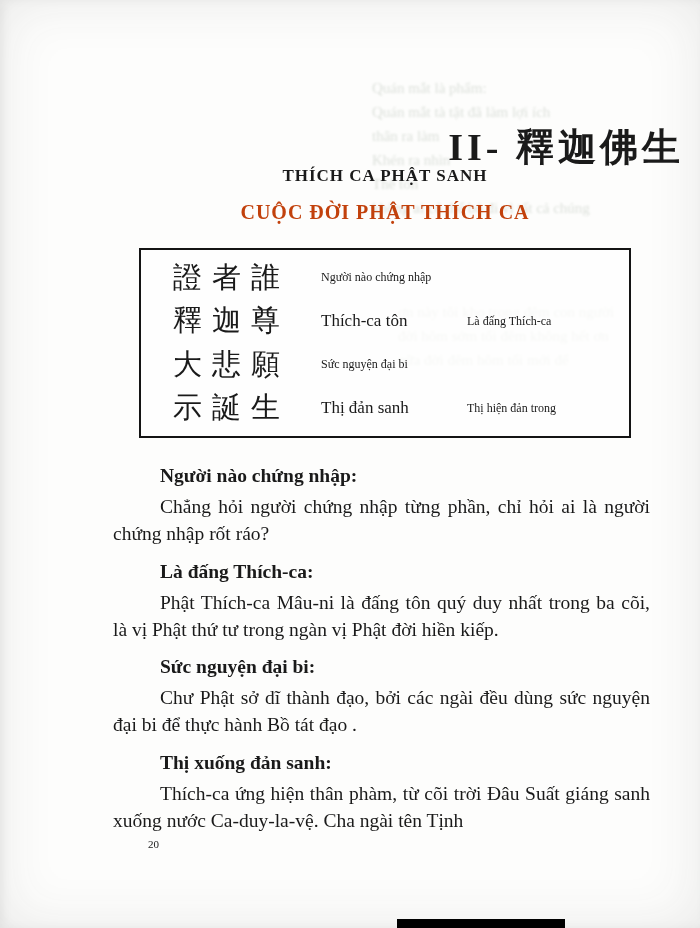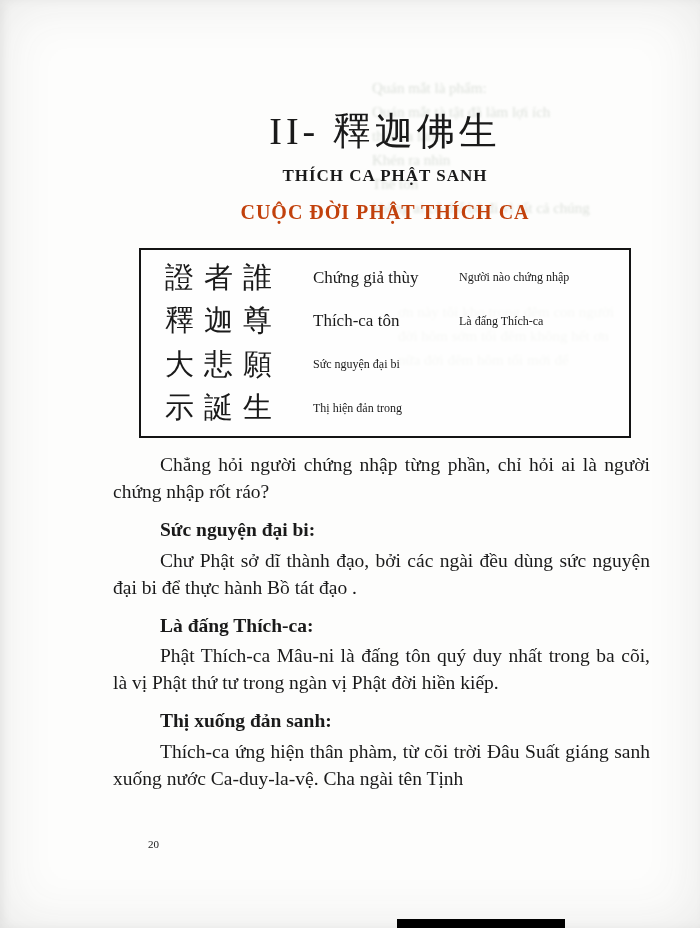--- a/index.html
+++ b/index.html
@@ -27,24 +27,24 @@
     line-height: 1.6;
     pointer-events: none;
     white-space: nowrap;
   }
   .bleed-top { top: 76px; left: 372px; }
   .bleed-mid { top: 300px; left: 398px; opacity: 0.22; }
 
   
   .cn-title {
     position: absolute; top: 106px; left: 70px; right: 0;
-    text-align: center;
-    font-size: 38px; font-weight: normal;
+    text-align: right;
+    font-size: 38px; font-weight: bold;
     letter-spacing: 4px;
-    margin: 0;
+    margin: 16px;
   }
   .vn-title {
     position: absolute; top: 166px; left: 70px; right: 0;
     text-align: center;
     font-size: 17px; font-weight: bold;
     letter-spacing: 1px;
     margin: 0;
   }
   .vn-subtitle {
     position: absolute; top: 201px; left: 70px; right: 0;
@@ -58,21 +58,21 @@
   
   .verse-table {
     position: absolute;
     top: 248px; left: 139px;
     width: 492px; height: 190px;
     border: 2px solid #141414;
     box-sizing: border-box;
     display: flex;
     flex-direction: column;
     justify-content: space-around;
-    padding: 6px 8px;
+    padding: 6px 16px;
     background: rgba(255,255,255,0.65);
   }
   .verse-row {
     display: flex;
     align-items: center;
   }
   .verse-cn {
     width: 148px;
     padding-left: 16px;
     font-size: 29px;
@@ -164,51 +164,52 @@
     <div>nữa đời đêm hôm tối mới để</div>
   </div>
 
   <h1 class="cn-title">II- 釋迦佛生</h1>
   <h2 class="vn-title">THÍCH CA PHẬT SANH</h2>
   <h3 class="vn-subtitle">CUỘC ĐỜI PHẬT THÍCH CA</h3>
 
   <div class="verse-table">
     <div class="verse-row">
       <span class="verse-cn">證者誰</span>
-      <span class="verse-phonetic">Chứng giả thùy</span>
       <span class="verse-meaning">Người nào chứng nhập</span>
     </div>
     <div class="verse-row">
       <span class="verse-cn">釋迦尊</span>
       <span class="verse-phonetic">Thích-ca tôn</span>
       <span class="verse-meaning">Là đấng Thích-ca</span>
     </div>
     <div class="verse-row">
       <span class="verse-cn">大悲願</span>
       <span class="verse-meaning">Sức nguyện đại bi</span>
     </div>
     <div class="verse-row">
       <span class="verse-cn">示誕生</span>
+      <span class="verse-phonetic">Thị đản sanh</span>
       <span class="verse-meaning">Thị hiện đản trong</span>
     </div>
   </div>
 
   <div class="sections">
     <div>
+      <div class="section-heading">Người nào chứng nhập:</div>
       <p class="section-body">Chẳng hỏi người chứng nhập từng phần, chỉ hỏi ai là người chứng nhập rốt ráo?</p>
+    </div>
+    <div>
+      <div class="section-heading">Là đấng Thích-ca:</div>
+      <p class="section-body">Phật Thích-ca Mâu-ni là đấng tôn quý duy nhất trong ba cõi, là vị Phật thứ tư trong ngàn vị Phật đời hiền kiếp.</p>
     </div>
     <div>
       <div class="section-heading">Sức  nguyện đại bi:</div>
       <p class="section-body">Chư Phật sở dĩ thành đạo, bởi các ngài đều dùng sức nguyện đại bi để thực hành Bồ tát đạo .</p>
     </div>
     <div>
-      <div class="section-heading">Là đấng Thích-ca:</div>
-      <p class="section-body">Phật Thích-ca Mâu-ni là đấng tôn quý duy nhất trong ba cõi, là vị Phật thứ tư trong ngàn vị Phật đời hiền kiếp.</p>
-    </div>
-    <div>
       <div class="section-heading">Thị xuống đản sanh:</div>
       <p class="section-body">Thích-ca ứng hiện thân phàm, từ cõi trời Đâu Suất giáng sanh xuống nước Ca-duy-la-vệ. Cha ngài tên Tịnh</p>
     </div>
   </div>
 
   <div class="page-number">20</div>
 
 
   <div class="scan-bar"></div>
 

